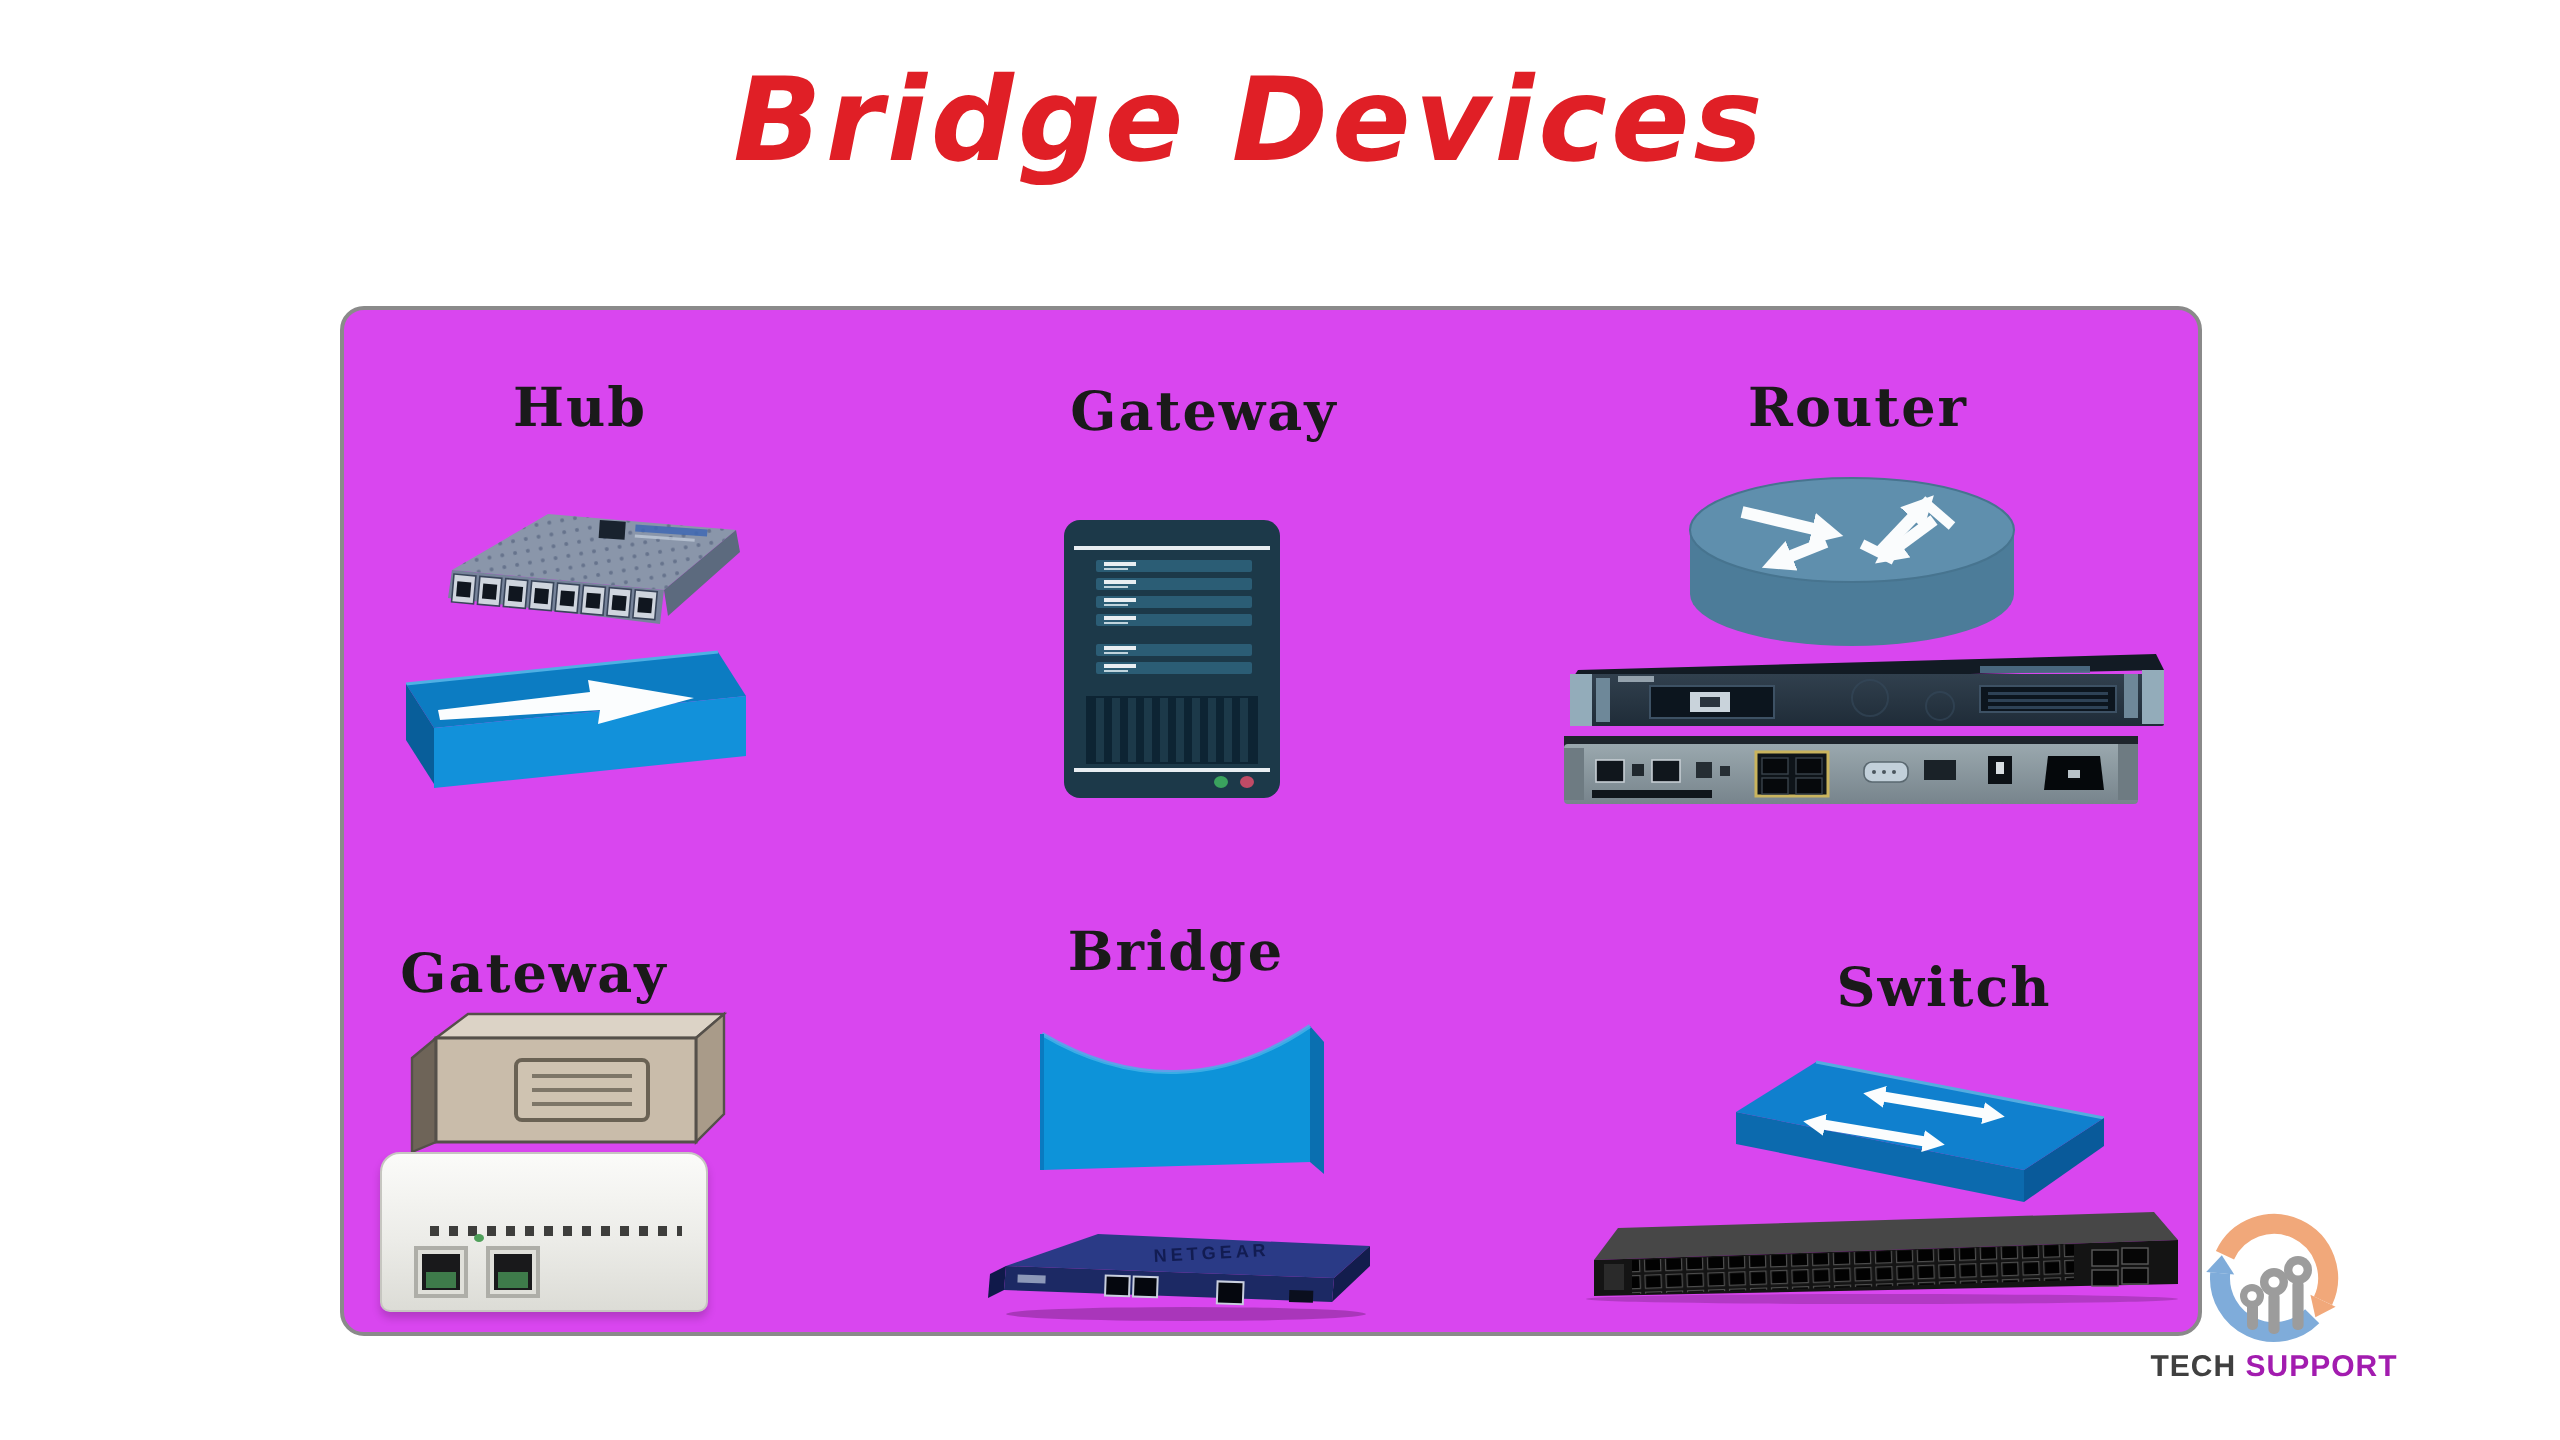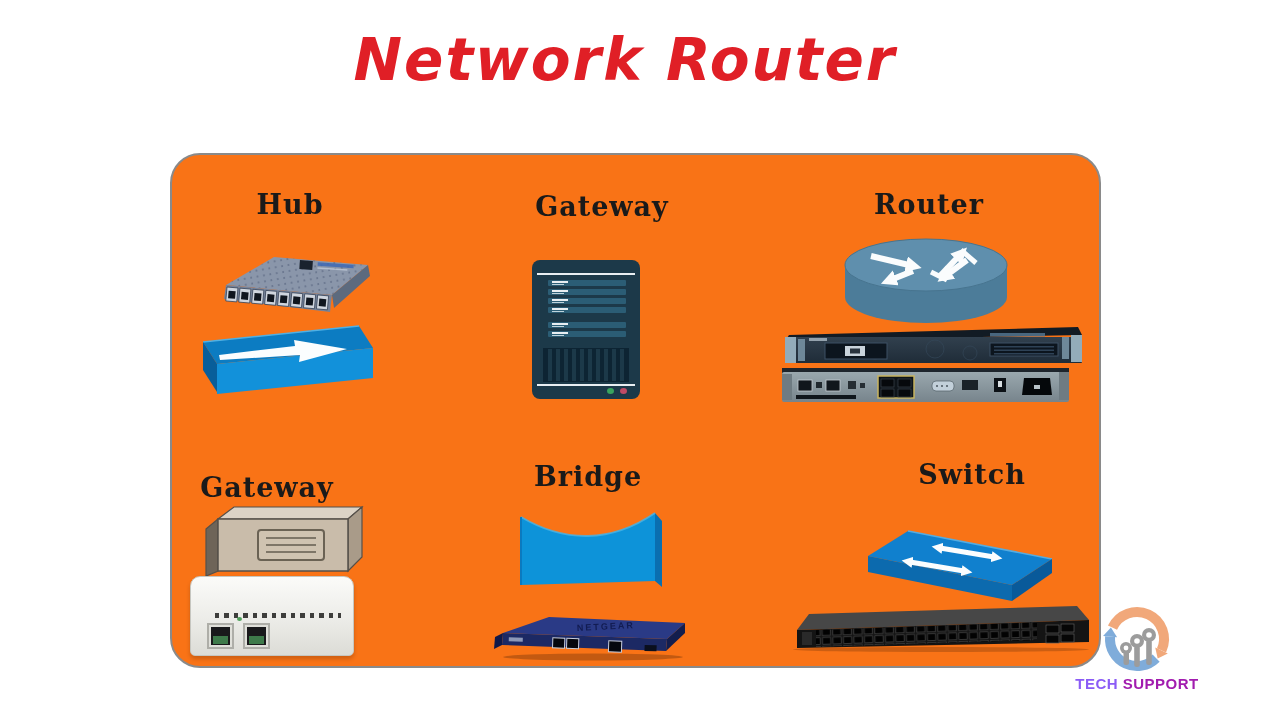--- a/index.html
+++ b/index.html
@@ -3,22 +3,22 @@
 <meta charset="utf-8">
 <style>
   html,body{margin:0;padding:0;background:#ffffff;}
   .stage{position:relative;width:1280px;height:720px;background:#ffffff;overflow:hidden;
          font-family:"Liberation Sans",sans-serif;}
   
   .title{position:absolute;left:0;top:26px;width:1250px;margin:0;text-align:center;
          font-family:"DejaVu Sans",sans-serif;font-style:italic;font-weight:bold;
          font-size:58px;letter-spacing:2px;color:#E01F26;}
   
-  .panel{position:absolute;left:170px;top:153px;width:931px;height:515px;background:#f97316;
-         border:2px solid #8A8A8A;border-radius:30px;box-sizing:border-box;}
+  .panel{position:absolute;left:170px;top:153px;width:931px;height:515px;background:#d946ef;
+         border:2px solid #8A8A8A;border-radius:12px;box-sizing:border-box;}
   .dev-label{position:absolute;width:140px;text-align:center;
              font-family:"DejaVu Serif","Liberation Serif",serif;font-weight:bold;
              font-size:27px;line-height:27px;color:#1A1A1A;letter-spacing:1px;}
   .abs{position:absolute;}
   
   .gw-tower{position:absolute;left:360px;top:105px;width:108px;height:139px;
             background:#1C3949;border-radius:8px;}
   .gw-line{position:absolute;left:5px;right:5px;height:2px;background:#E8EEF2;}
   .gw-bars{position:absolute;left:16px;right:14px;top:20px;}
   .gw-bar{height:6px;background:#2B5D75;border-radius:1px;margin-bottom:3px;position:relative;}
@@ -39,38 +39,38 @@
             background:repeating-linear-gradient(90deg,#3E3E3C 0 4.5px,transparent 4.5px 9.5px);}
   .rp-ports{position:absolute;left:16px;bottom:6px;display:flex;gap:9px;}
   .rp-port{width:27px;height:26px;background:#E0E0DA;border:2px solid #AEAEA8;position:relative;box-sizing:border-box;}
   .rp-port::before{content:"";position:absolute;left:2px;right:2px;top:2px;bottom:2px;background:#19191B;}
   .rp-port::after{content:"";position:absolute;left:4px;right:4px;bottom:3px;height:8px;background:#3E7A4A;}
   .rp-led{position:absolute;left:46px;bottom:34px;width:5px;height:4px;background:#4FA05A;border-radius:50%;}
   
   .logo{position:absolute;left:1072px;top:604px;width:130px;text-align:center;}
   .logo svg{display:block;margin:0 auto;}
   .logo-text{margin-top:1px;font-size:15px;font-weight:bold;letter-spacing:0.5px;}
-  .logo-text .w1{color:#8b5cf6;}
+  .logo-text .w1{color:#404040;}
   .logo-text .w2{color:#a21caf;}
 </style>
 </head>
 <body>
 
 <div class="stage">
 
-  <h1 class="title">Network Router</h1>
+  <h1 class="title">Bridge Devices</h1>
 
   <div class="panel">
 
     <div class="dev-label" style="left:48px;top:36px">Hub</div>
     <div class="dev-label" style="left:687px;top:36px">Router</div>
     <div class="dev-label" style="left:360px;top:38px">Gateway</div>
     <div class="dev-label" style="left:25px;top:319px">Gateway</div>
     <div class="dev-label" style="left:346px;top:308px">Bridge</div>
-    <div class="dev-label" style="left:730px;top:306px">Switch</div>
+    <div class="dev-label" style="left:730px;top:326px">Switch</div>
 
     <svg class="abs" style="left:46px;top:96px" width="152" height="63" viewBox="0 0 152 63">
       <defs>
         <pattern id="hubdots" width="6.5" height="6" patternUnits="userSpaceOnUse" patternTransform="rotate(-10)">
           <circle cx="2" cy="2" r="1" fill="#66738C"></circle>
         </pattern>
       </defs>
       <polygon points="8,34 56,6 150,14 114,44" fill="#8A96AA"></polygon>
       <polygon points="8,34 56,6 150,14 114,44" fill="url(#hubdots)"></polygon>
       <polygon points="8,34 114,44 112,61 6,48" fill="#76839A"></polygon>

